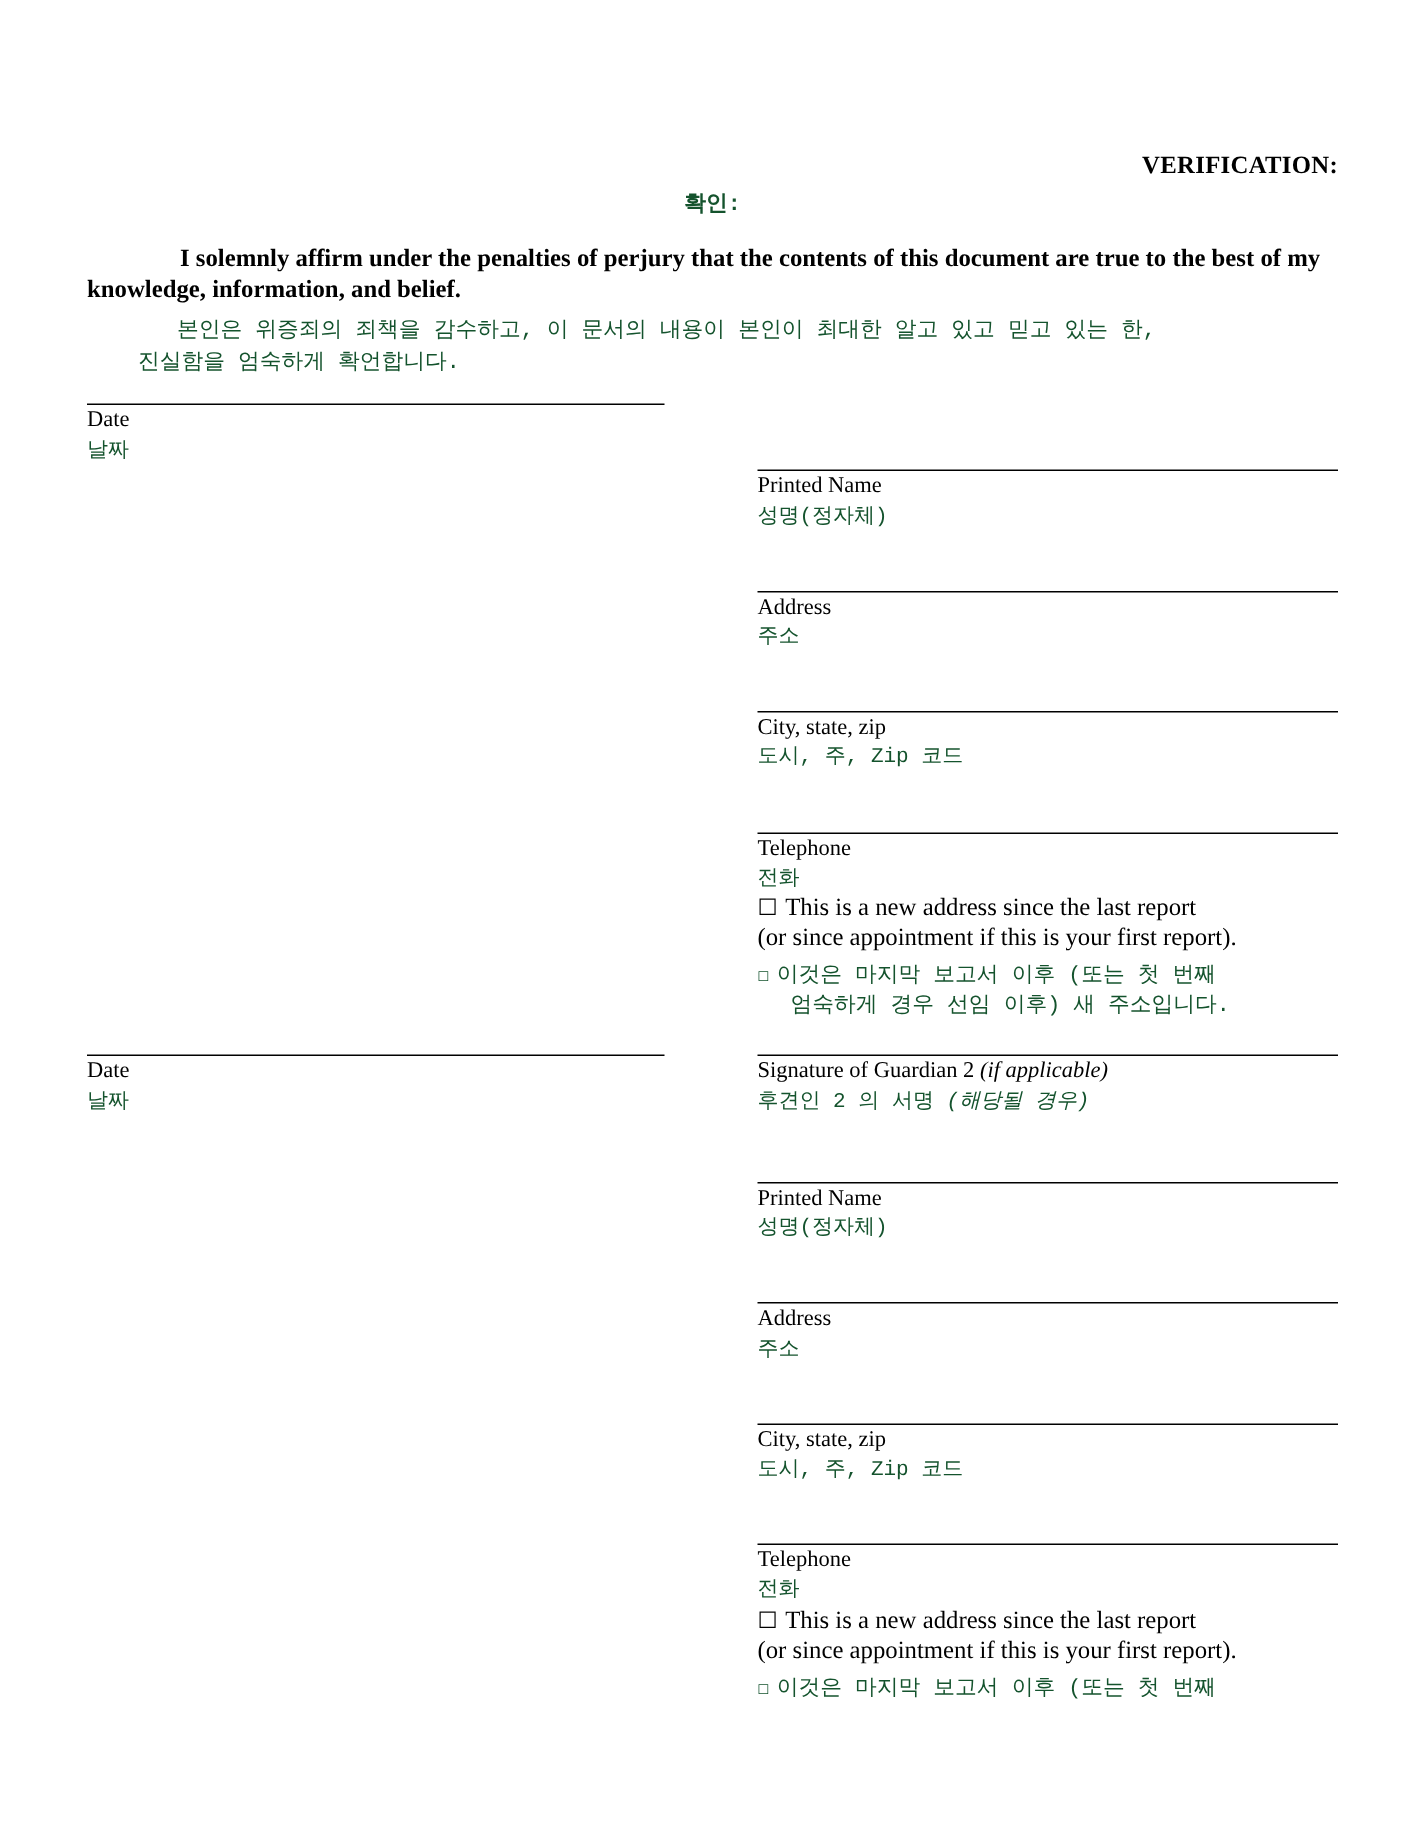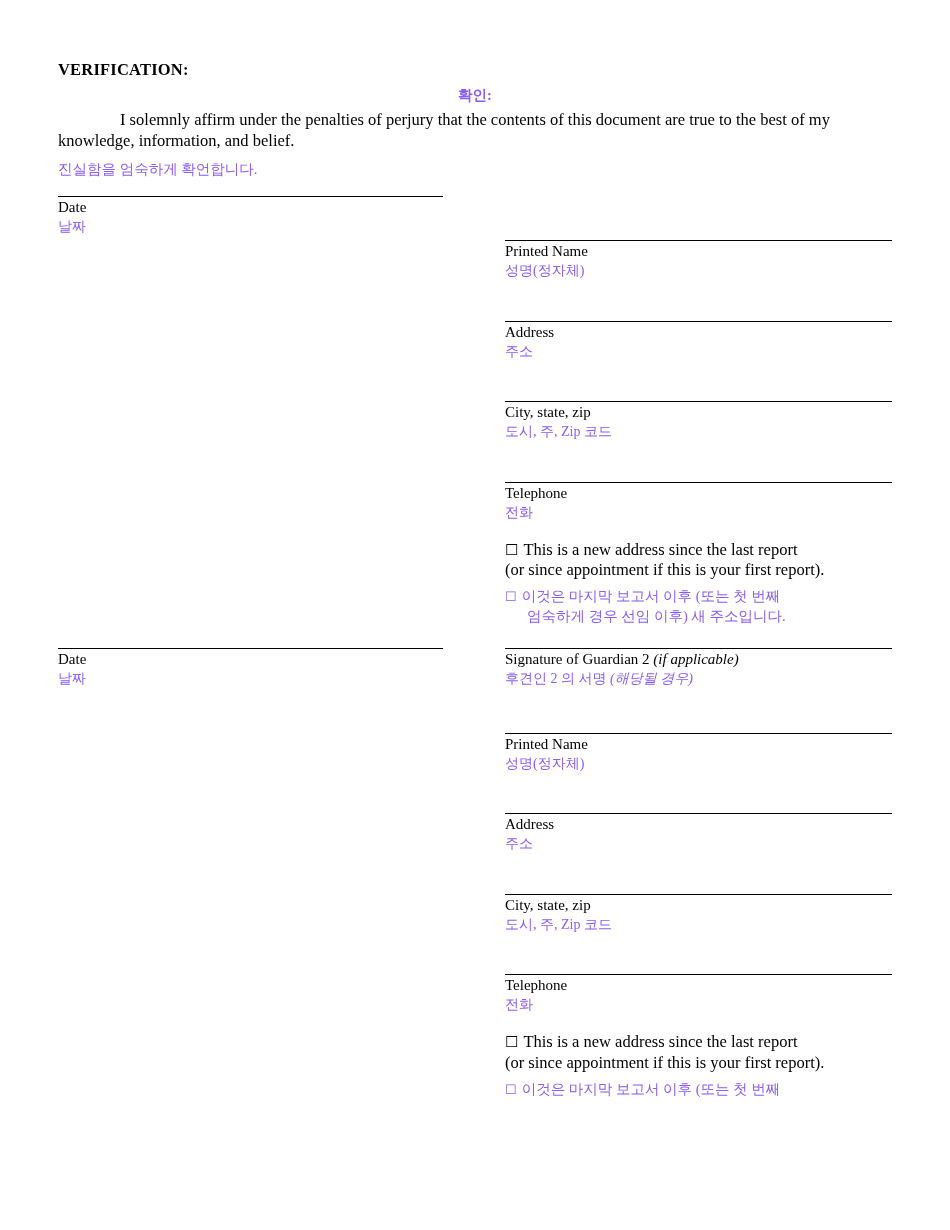--- a/index.html
+++ b/index.html
@@ -16,61 +16,63 @@
     overflow: hidden;
   }
   .page {
     position: relative;
     width: 950px;
     height: 1230px;
     box-sizing: border-box;
     padding: 0 58px;
   }
   .ko {
-    color: #8b5cf6;
-    font-family: Liberation Serif, serif;
+    color: #14532d;
+    font-family: Liberation Mono, monospace;
   }
 
   
   .verif-head {
-    text-align: left;
+    text-align: right;
     font-weight: bold;
     font-size: 16.5px;
     letter-spacing: 0.2px;
-    margin-top: 60px;
+    margin-top: 100px;
     font-family: Liberation Serif, serif;
   }
   .verif-head-ko {
     text-align: center;
     font-weight: bold;
     font-size: 14.5px;
     margin-top: 6px;
   }
 
   .affirm {
     font-size: 16.5px;
     line-height: 1.28;
-    margin-top: 4px;
+    margin-top: 16px;
     text-align: left;
+    font-weight: bold;
   }
   .affirm .indent {
     display: inline-block;
     width: 62px;
   }
   .affirm-ko {
     font-size: 14.5px;
     line-height: 1.45;
     margin-top: 8px;
   }
   .affirm-ko .l1 {
     display: block;
     text-indent: 60px;
   }
   .affirm-ko .l2 {
     display: block;
+    margin-left: 34px;
   }
 
   
   .sig-area {
     position: relative;
     margin-top: 16px;
   }
   .cols {
     display: flex;
     gap: 0;
@@ -100,21 +102,20 @@
     margin-top: 2px;
   }
   .italic {
     font-style: italic;
   }
 
   .spacer-60 { height: 44px; }
   .spacer-55 { height: 40px; }
 
   .chk-block {
-    margin-top: 18px;
     font-size: 16.5px;
     line-height: 1.22;
   }
   .chk-block .box {
     font-size: 15px;
     margin-right: 5px;
   }
   .chk-block-ko {
     font-size: 14.5px;
     line-height: 1.38;
@@ -131,20 +132,21 @@
 
 <div class="page">
 
   <div class="verif-head">VERIFICATION:</div>
   <div class="verif-head-ko ko">확인:</div>
 
   <div class="affirm">
     <span class="indent"></span><span>I solemnly affirm under the penalties of perjury that the contents of this document are true to the best of my knowledge, information, and belief.</span>
   </div>
   <div class="affirm-ko ko">
+    <span class="l1">본인은 위증죄의 죄책을 감수하고, 이 문서의 내용이 본인이 최대한 알고 있고 믿고 있는 한,</span>
     <span class="l2">진실함을 엄숙하게 확언합니다.</span>
   </div>
 
   <div class="sig-area">
     <div class="cols">
 
       <div class="col-left">
         <div class="line-block">
           <div class="lab">Date</div>
           <div class="lab-ko ko">날짜</div>

